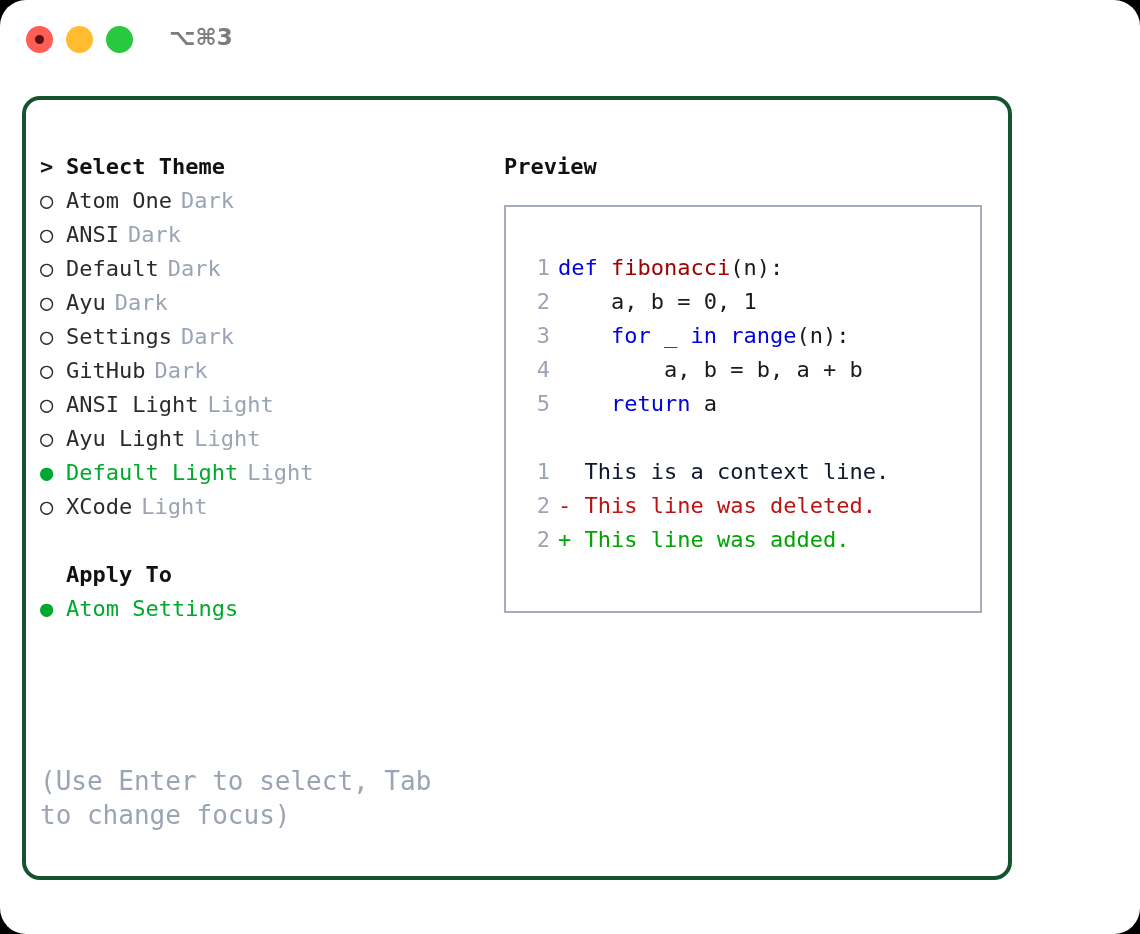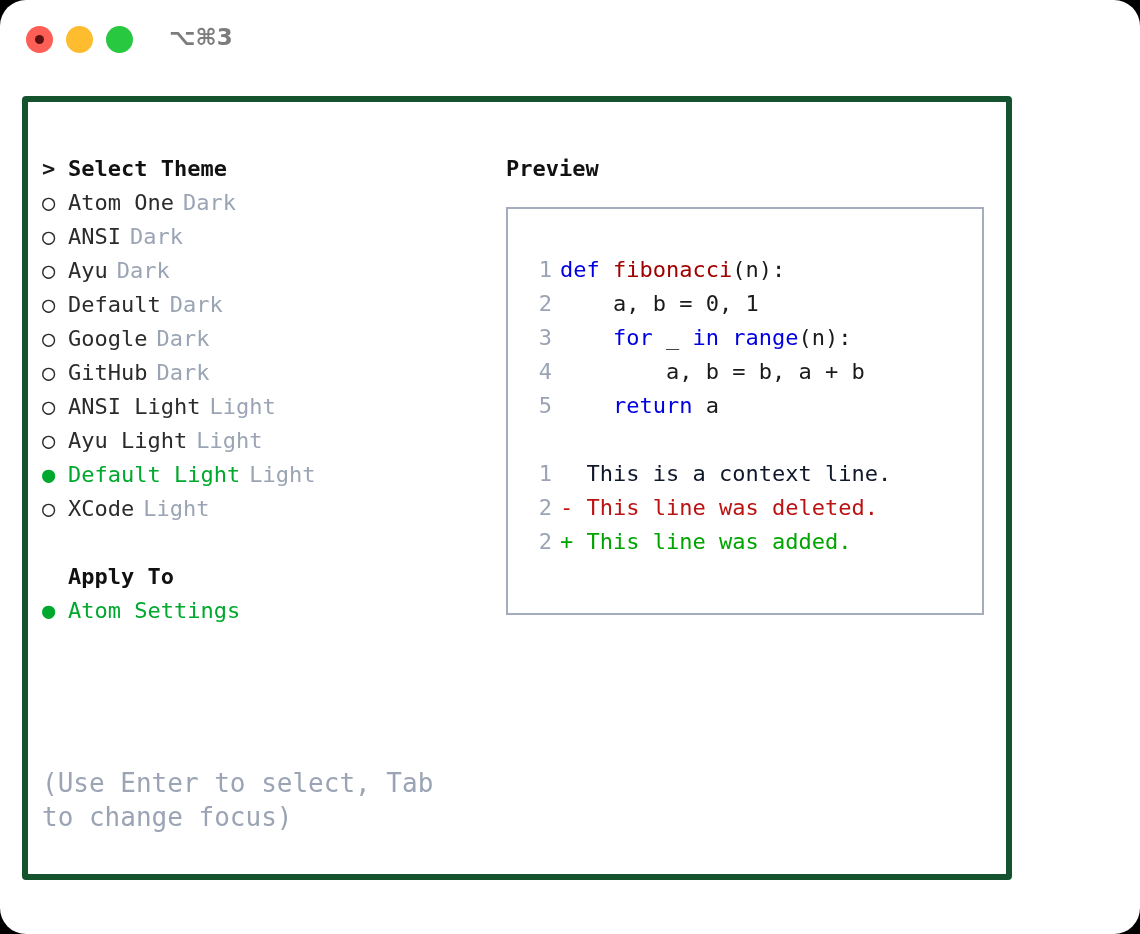--- a/index.html
+++ b/index.html
@@ -60,22 +60,22 @@
     font-family: "DejaVu Sans", "Liberation Sans", sans-serif;
   }
 
   
   #card {
     position: absolute;
     left: 22px;
     top: 96px;
     width: 990px;
     height: 784px;
-    border: 6px solid #14532d;
-    border-radius: 4px;
+    border: 4px solid #14532d;
+    border-radius: 18px;
     box-sizing: border-box;
     background: #ffffff;
   }
 
   
   #left-pane {
     position: absolute;
     left: 14px;
     top: 50px;
     width: 440px;
@@ -185,23 +185,23 @@
 
     <div id="left-pane">
 
       <div class="row header">
         <span class="marker caret">&gt;</span><span>Select Theme</span>
       </div>
 
       <div id="theme-list">
           <div class="row"><span class="marker empty">○</span><span class="name">Atom One</span><span class="tag">Dark</span></div>
           <div class="row"><span class="marker empty">○</span><span class="name">ANSI</span><span class="tag">Dark</span></div>
+          <div class="row"><span class="marker empty">○</span><span class="name">Default</span><span class="tag">Dark</span></div>
           <div class="row"><span class="marker empty">○</span><span class="name">Ayu</span><span class="tag">Dark</span></div>
-          <div class="row"><span class="marker empty">○</span><span class="name">Default</span><span class="tag">Dark</span></div>
-          <div class="row"><span class="marker empty">○</span><span class="name">Google</span><span class="tag">Dark</span></div>
+          <div class="row"><span class="marker empty">○</span><span class="name">Settings</span><span class="tag">Dark</span></div>
           <div class="row"><span class="marker empty">○</span><span class="name">GitHub</span><span class="tag">Dark</span></div>
           <div class="row"><span class="marker empty">○</span><span class="name">ANSI Light</span><span class="tag">Light</span></div>
           <div class="row"><span class="marker empty">○</span><span class="name">Ayu Light</span><span class="tag">Light</span></div>
           <div class="row selected"><span class="marker filled">●</span><span class="name">Default Light</span><span class="tag">Light</span></div>
           <div class="row"><span class="marker empty">○</span><span class="name">XCode</span><span class="tag">Light</span></div>
         </div>
 
       <div class="spacer"></div>
 
       <div class="row header">

